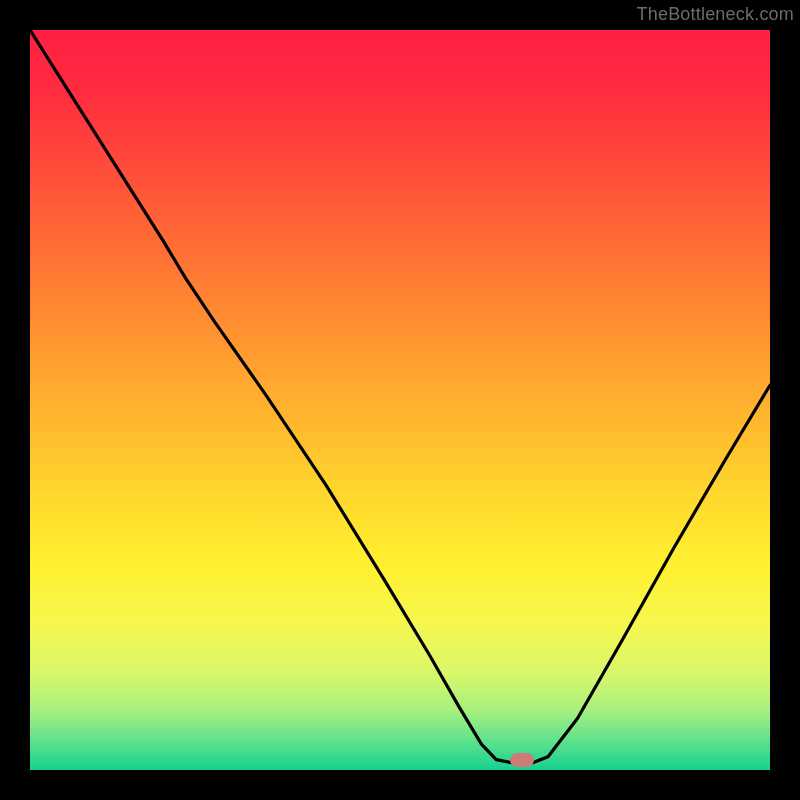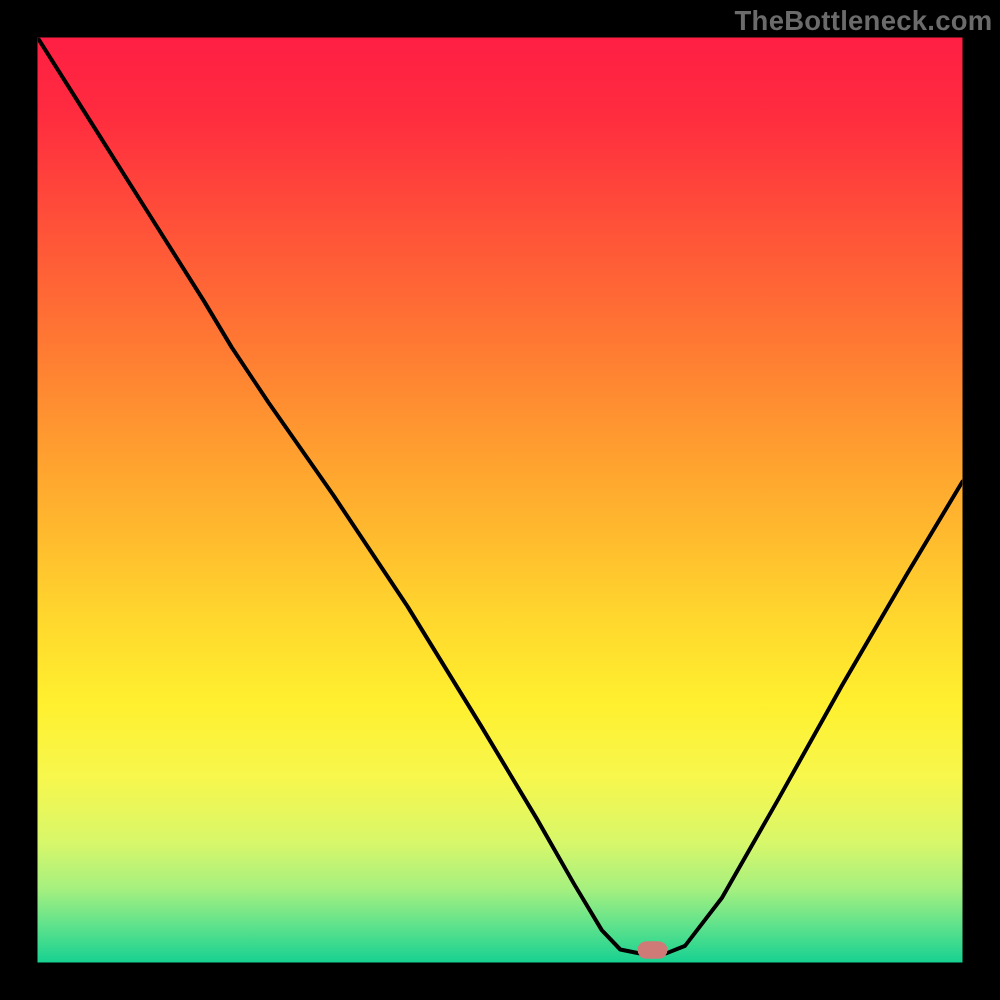--- a/index.html
+++ b/index.html
@@ -55,22 +55,22 @@
     height: 14px;
     border-radius: 7px;
     background: #d07a78;
     transform: translate(-50%, -50%);
   }
   .watermark {
     position: absolute;
     top: 4px;
     right: 6px;
     font-family: Arial, Helvetica, sans-serif;
-    font-size: 22px;
-    font-weight: 700;
+    font-size: 18px;
+    font-weight: 400;
     color: #6b6b6b;
     letter-spacing: 0.2px;
   }
 </style>
 </head>
 <body>
 
 <div class="frame">
   <div class="plot">
     <svg class="curve" viewBox="0 0 740 740" preserveAspectRatio="none">

